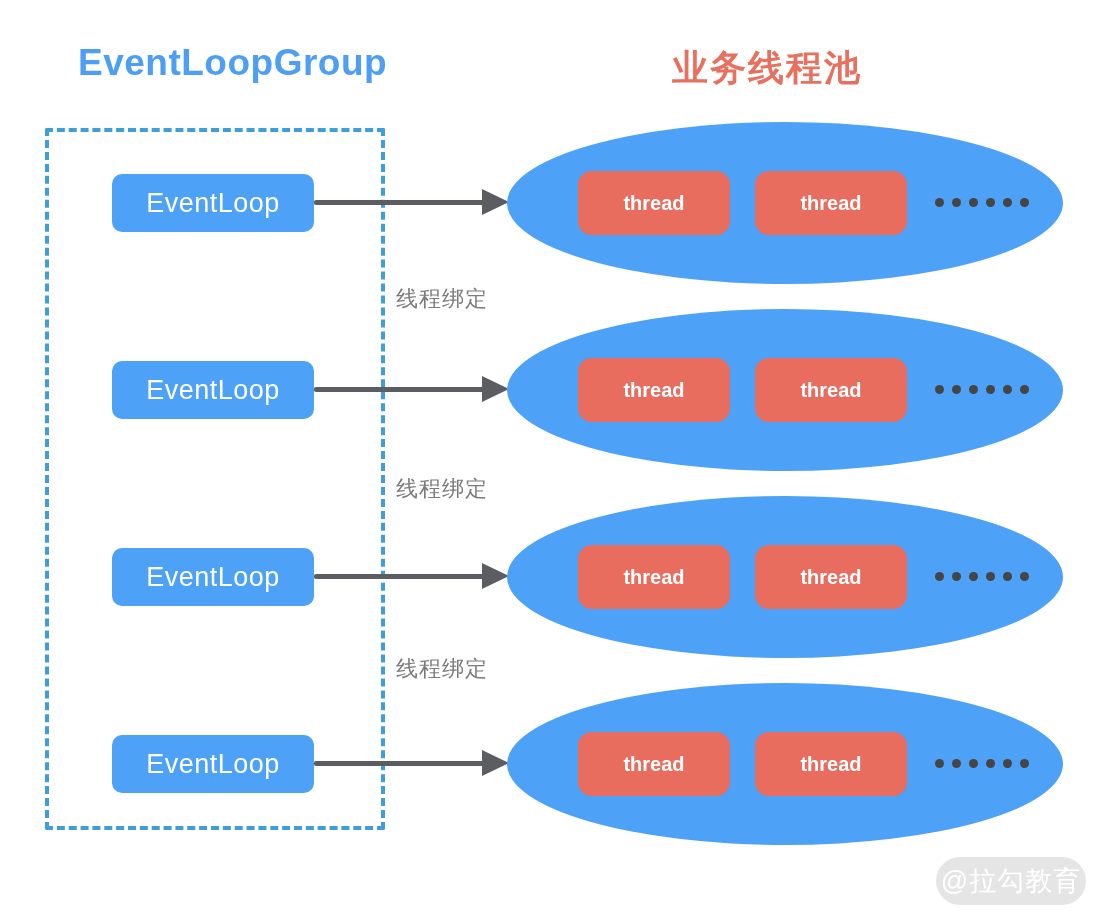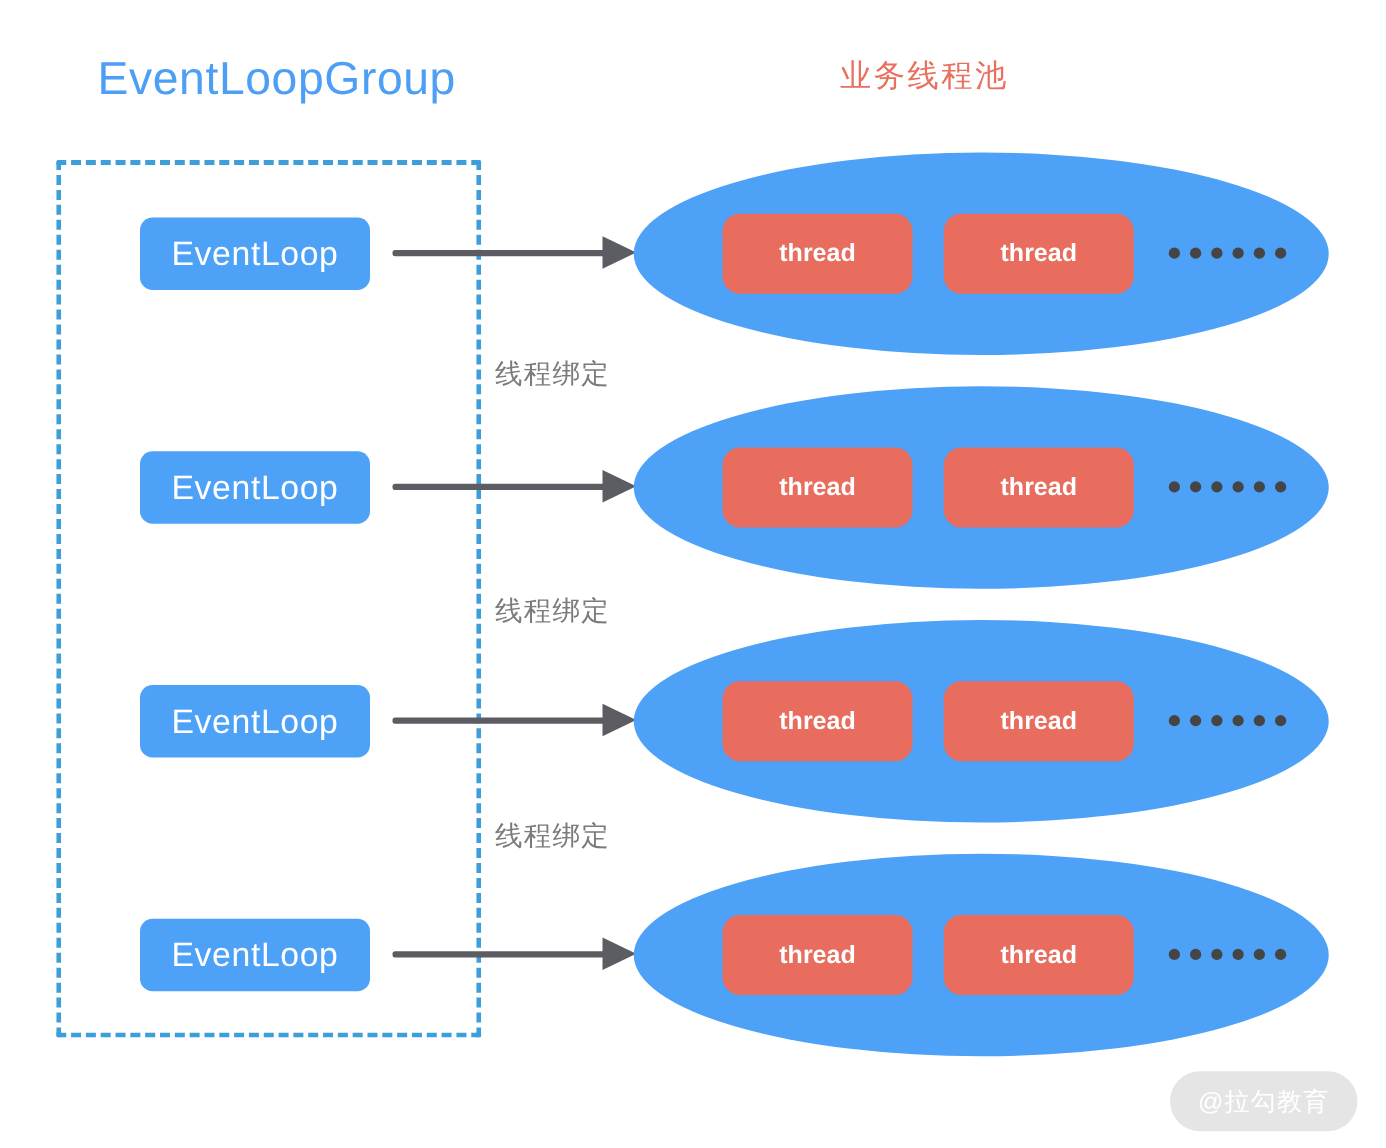--- a/index.html
+++ b/index.html
@@ -6,34 +6,34 @@
     --title_blue:#4d9ff6; --title_red:#e8705e; --node_blue:#4da1f6;
     --thread_salmon:#e86d5e; --dashed_border:#3e9ed9; --arrow_gray:#5b5d63;
     --label_gray:#7b7b7b; --dot_dark:#454545; --watermark_bg:#e5e5e5; --watermark_text:#ffffff;
     --bg:#ffffff;
   }
   html,body{margin:0;padding:0;background:#fff;}
   .canvas{
     position:relative; width:1109px; height:918px; background:var(--bg);
     overflow:hidden; font-family:"Liberation Sans", sans-serif;
   }
-  .title{position:absolute; font-weight:normal; white-space:nowrap;}
+  .title{position:absolute; font-weight:bold; white-space:nowrap;}
   .title-left{left:78px; top:42px; font-size:37px; color:var(--title_blue); letter-spacing:0.5px;}
-  .title-right{left:672px; top:44px; font-size:25px; color:var(--title_red); letter-spacing:2px;}
+  .title-right{left:672px; top:44px; font-size:36px; color:var(--title_red); letter-spacing:2px;}
 
   .group-box{
     position:absolute; left:45px; top:128px; width:340px; height:702px;
     box-sizing:border-box; border:4px dashed var(--dashed_border); border-radius:2px;
   }
 
   .row{position:absolute; left:0; width:1109px; height:162px;}
   .row-0{top:122px;} .row-1{top:309px;} .row-2{top:496px;} .row-3{top:683px;}
 
   .eventloop{
-    position:absolute; left:112px; top:52px; width:184px; height:58px;
+    position:absolute; left:112px; top:52px; width:202px; height:58px;
     background:var(--node_blue); border-radius:10px; color:#fff; font-size:27px;
     display:flex; align-items:center; justify-content:center; letter-spacing:0.5px;
   }
   .arrow-line{
     position:absolute; left:314px; top:78px; width:170px; height:5px;
     background:var(--arrow_gray); border-radius:2px;
   }
   .arrow-head{
     position:absolute; left:482px; top:67px; width:0; height:0;
     border-left:27px solid var(--arrow_gray);
@@ -56,21 +56,21 @@
 
   .bind-label{
     position:absolute; left:396px; font-size:22px; color:var(--label_gray);
     white-space:nowrap; letter-spacing:1px;
   }
   .bl-0{top:284px;} .bl-1{top:474px;} .bl-2{top:654px;}
 
   .watermark{
     position:absolute; left:936px; top:857px; width:150px; height:48px;
     background:var(--watermark_bg); border-radius:24px; color:var(--watermark_text);
-    font-size:20px; display:flex; align-items:center; justify-content:center;
+    font-size:27px; display:flex; align-items:center; justify-content:center;
     letter-spacing:1px;
   }
 </style>
 </head>
 <body>
 
 <div class="canvas">
 
   <div class="title title-left">EventLoopGroup</div>
   <div class="title title-right">业务线程池</div>

